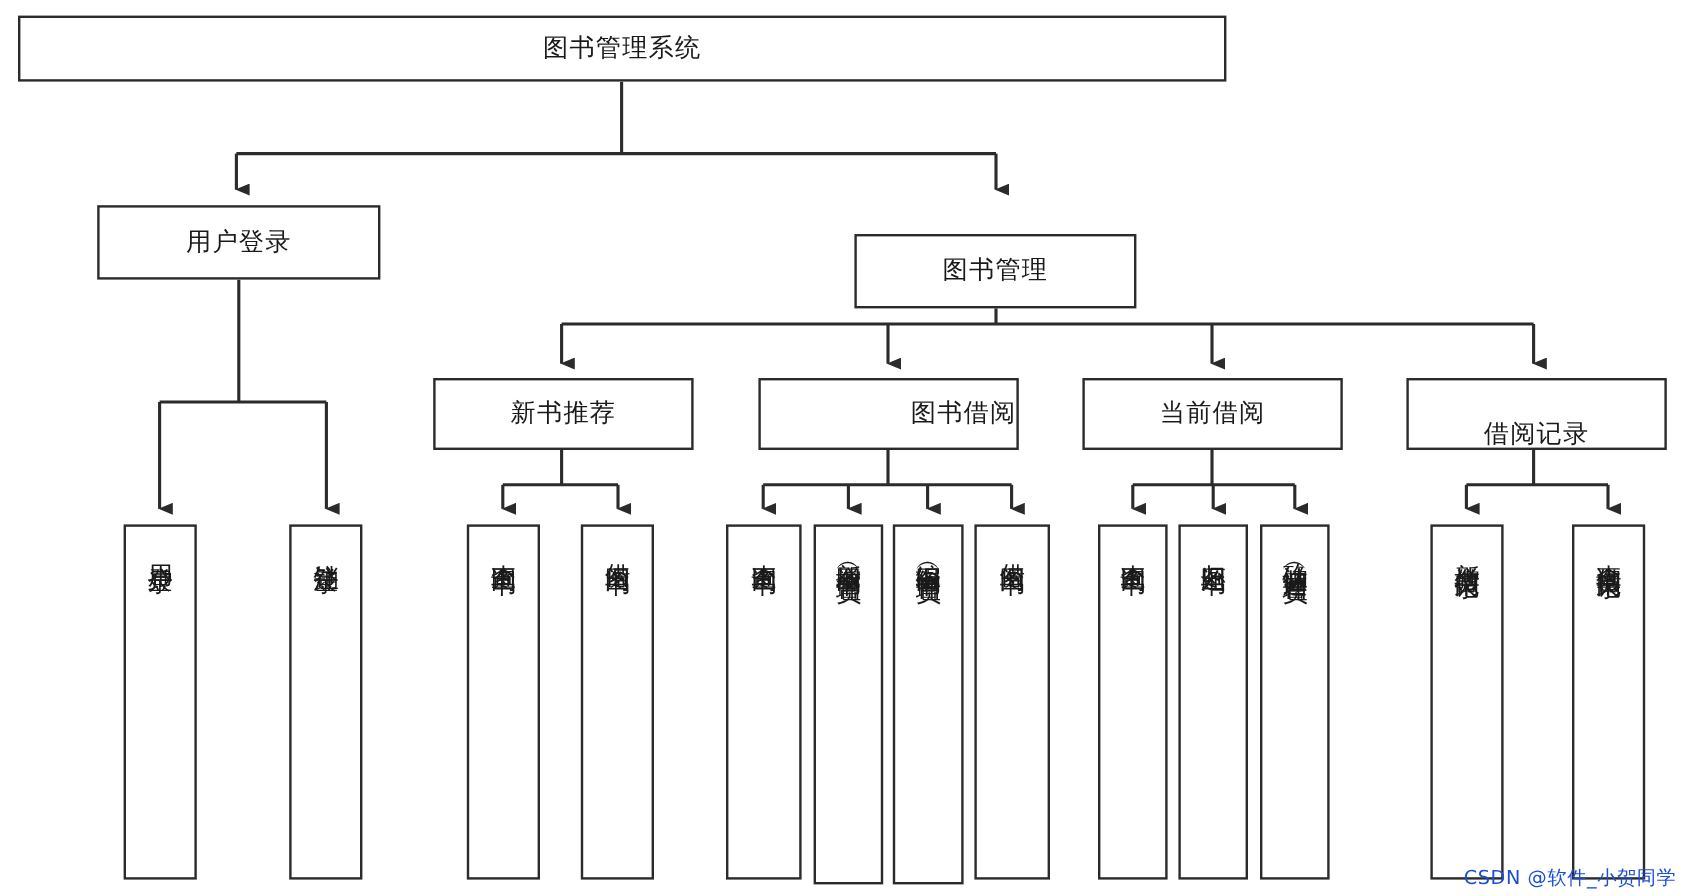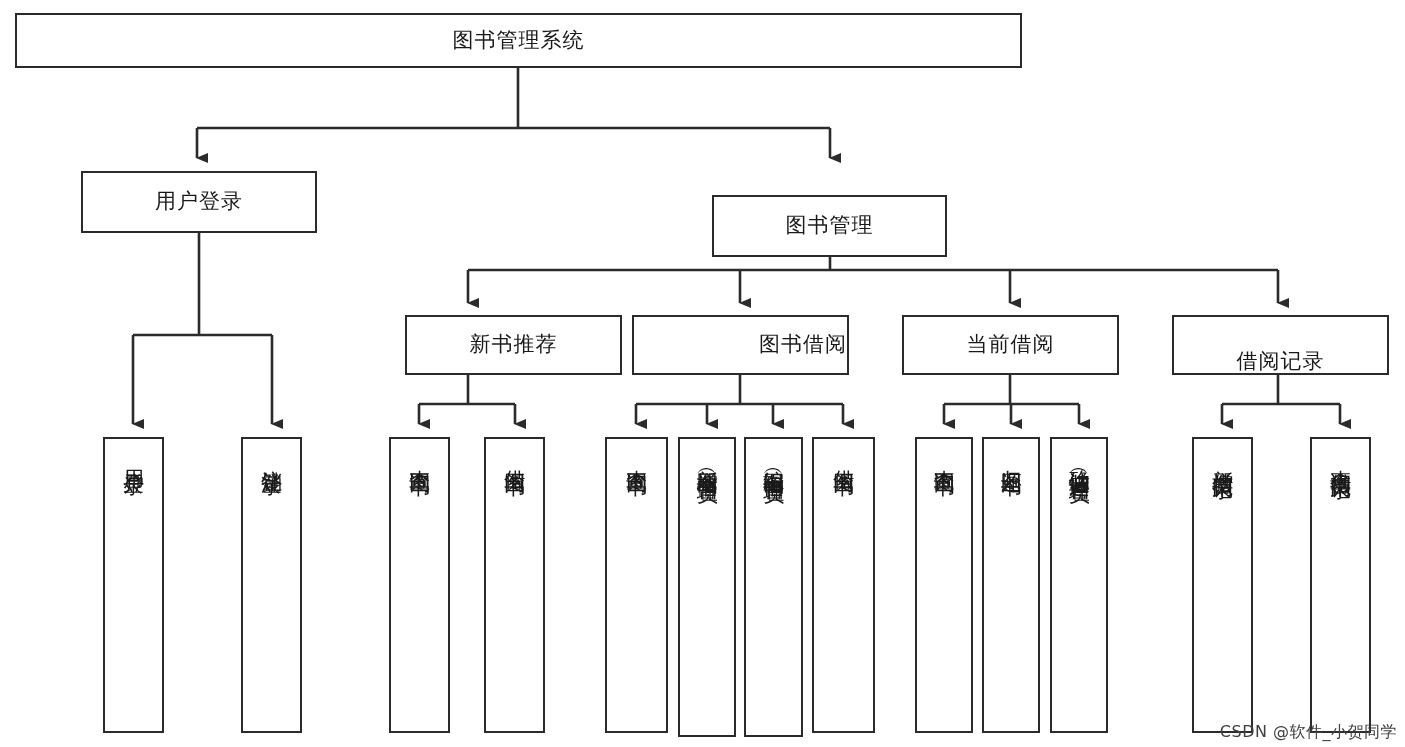--- a/index.html
+++ b/index.html
@@ -122,21 +122,21 @@
     <span class="label">图书管理系统</span>
   </div>
 
   <div class="node node-h" id="node-l2-0" style="left: 81px; top: 171px; width: 236px; height: 62px; border-color: rgb(43, 43, 43); background: rgb(255, 255, 255); color: rgb(26, 26, 26);">
     <span class="label">用户登录</span>
   </div>
   <div class="node node-h" id="node-l2-1" style="left: 712px; top: 171px; width: 235px; height: 62px; border-color: rgb(43, 43, 43); background: rgb(255, 255, 255); color: rgb(26, 26, 26); margin-top: 24px;">
     <span class="label">图书管理</span>
   </div>
 
-  <div class="node node-h" id="node-l3-0" style="left: 361px; top: 315px; width: 217px; height: 60px; border-color: rgb(43, 43, 43); background: rgb(255, 255, 255); color: rgb(26, 26, 26); margin-left: 44px;">
+  <div class="node node-h" id="node-l3-0" style="left: 361px; top: 315px; width: 217px; height: 60px; border-color: rgb(43, 43, 43); background: rgb(255, 255, 255); color: rgb(26, 26, 26);">
     <span class="label">新书推荐</span>
   </div>
   <div class="node node-h" id="node-l3-1" style="left: 632px; top: 315px; width: 217px; height: 60px; border-color: rgb(43, 43, 43); background: rgb(255, 255, 255); color: rgb(26, 26, 26); justify-content: flex-end;">
     <span class="label">图书借阅</span>
   </div>
   <div class="node node-h" id="node-l3-2" style="left: 902px; top: 315px; width: 217px; height: 60px; border-color: rgb(43, 43, 43); background: rgb(255, 255, 255); color: rgb(26, 26, 26);">
     <span class="label">当前借阅</span>
   </div>
   <div class="node node-h" id="node-l3-3" style="left: 1172px; top: 315px; width: 217px; height: 60px; border-color: rgb(43, 43, 43); background: rgb(255, 255, 255); color: rgb(26, 26, 26); align-items: flex-end;">
     <span class="label">借阅记录</span>
@@ -175,14 +175,14 @@
   <div class="node node-v" id="node-leaf-10" style="left: 1050px; top: 437px; width: 58px; height: 296px; border-color: rgb(43, 43, 43); background: rgb(255, 255, 255); color: rgb(26, 26, 26);">
     <span class="label">确认归还（管理员）</span>
   </div>
   <div class="node node-v" id="node-leaf-11" style="left: 1192px; top: 437px; width: 61px; height: 296px; border-color: rgb(43, 43, 43); background: rgb(255, 255, 255); color: rgb(26, 26, 26);">
     <span class="label">新增借阅记录</span>
   </div>
   <div class="node node-v" id="node-leaf-12" style="left: 1310px; top: 437px; width: 61px; height: 296px; border-color: rgb(43, 43, 43); background: rgb(255, 255, 255); color: rgb(26, 26, 26);">
     <span class="label">查询借阅记录</span>
   </div>
 
-  <div class="watermark" style="color: #404040;">CSDN @软件_小贺同学</div>
+  <div class="watermark" style="color: #1d4ed8;">CSDN @软件_小贺同学</div>
 </div>
 
 </body></html>

